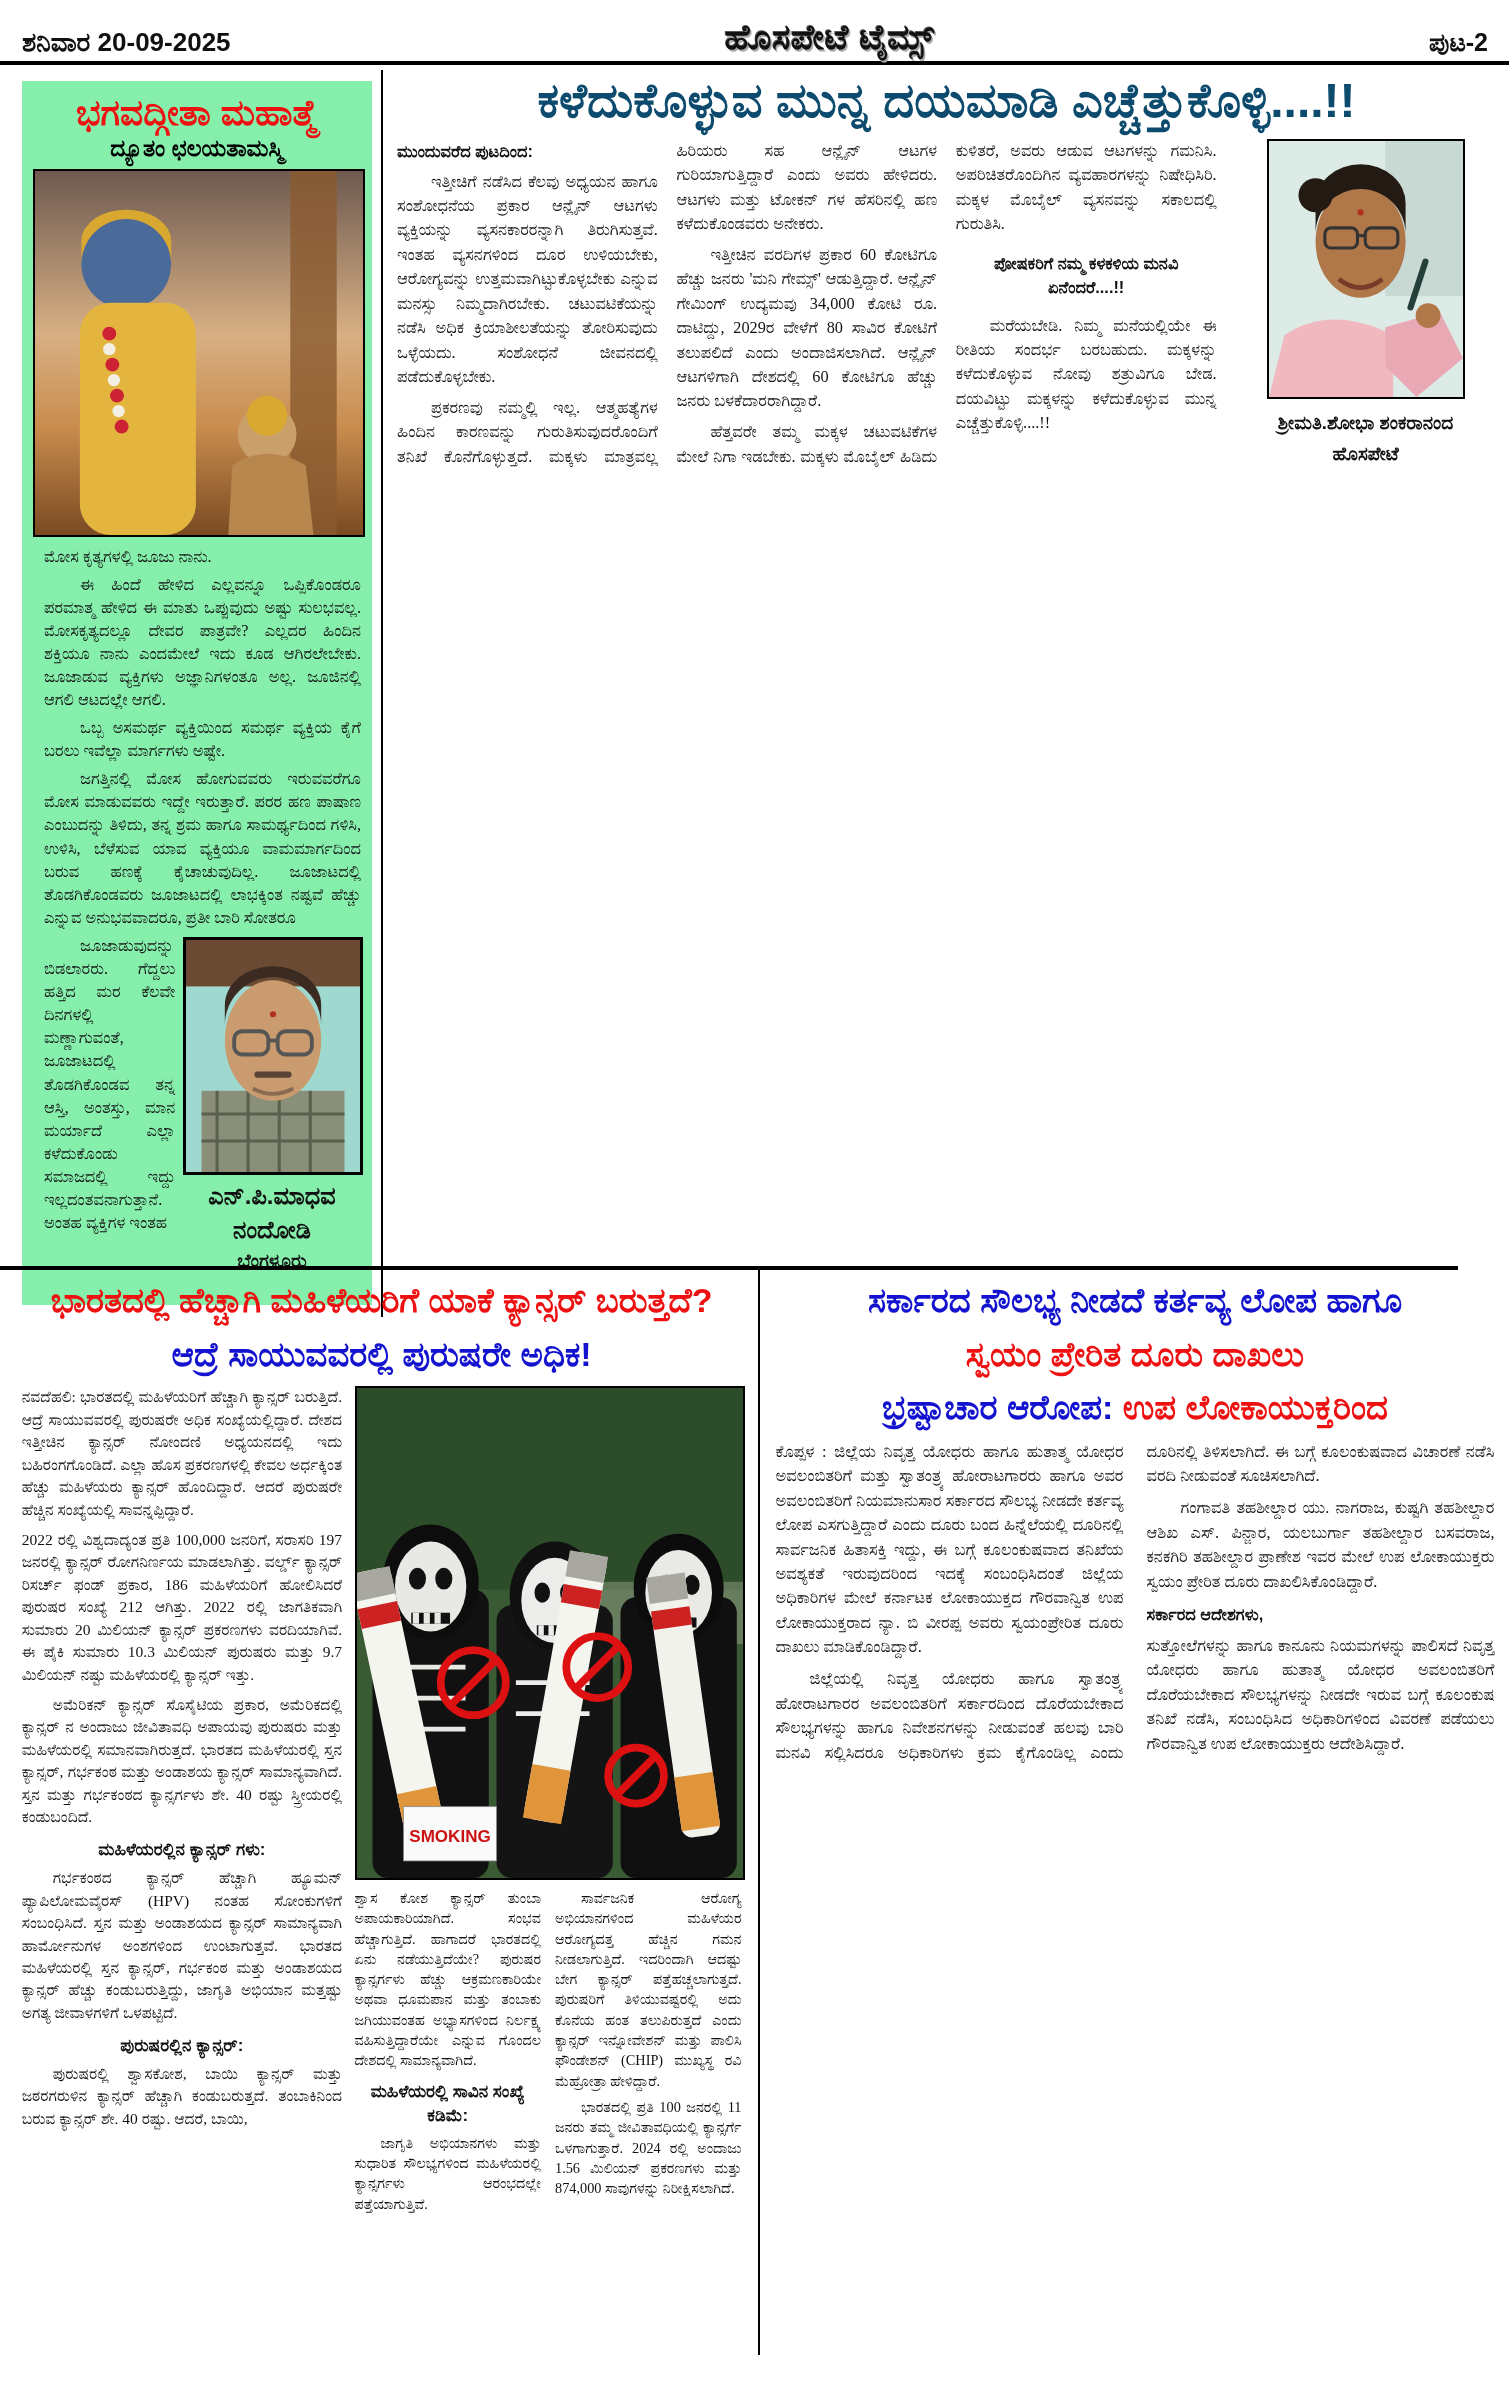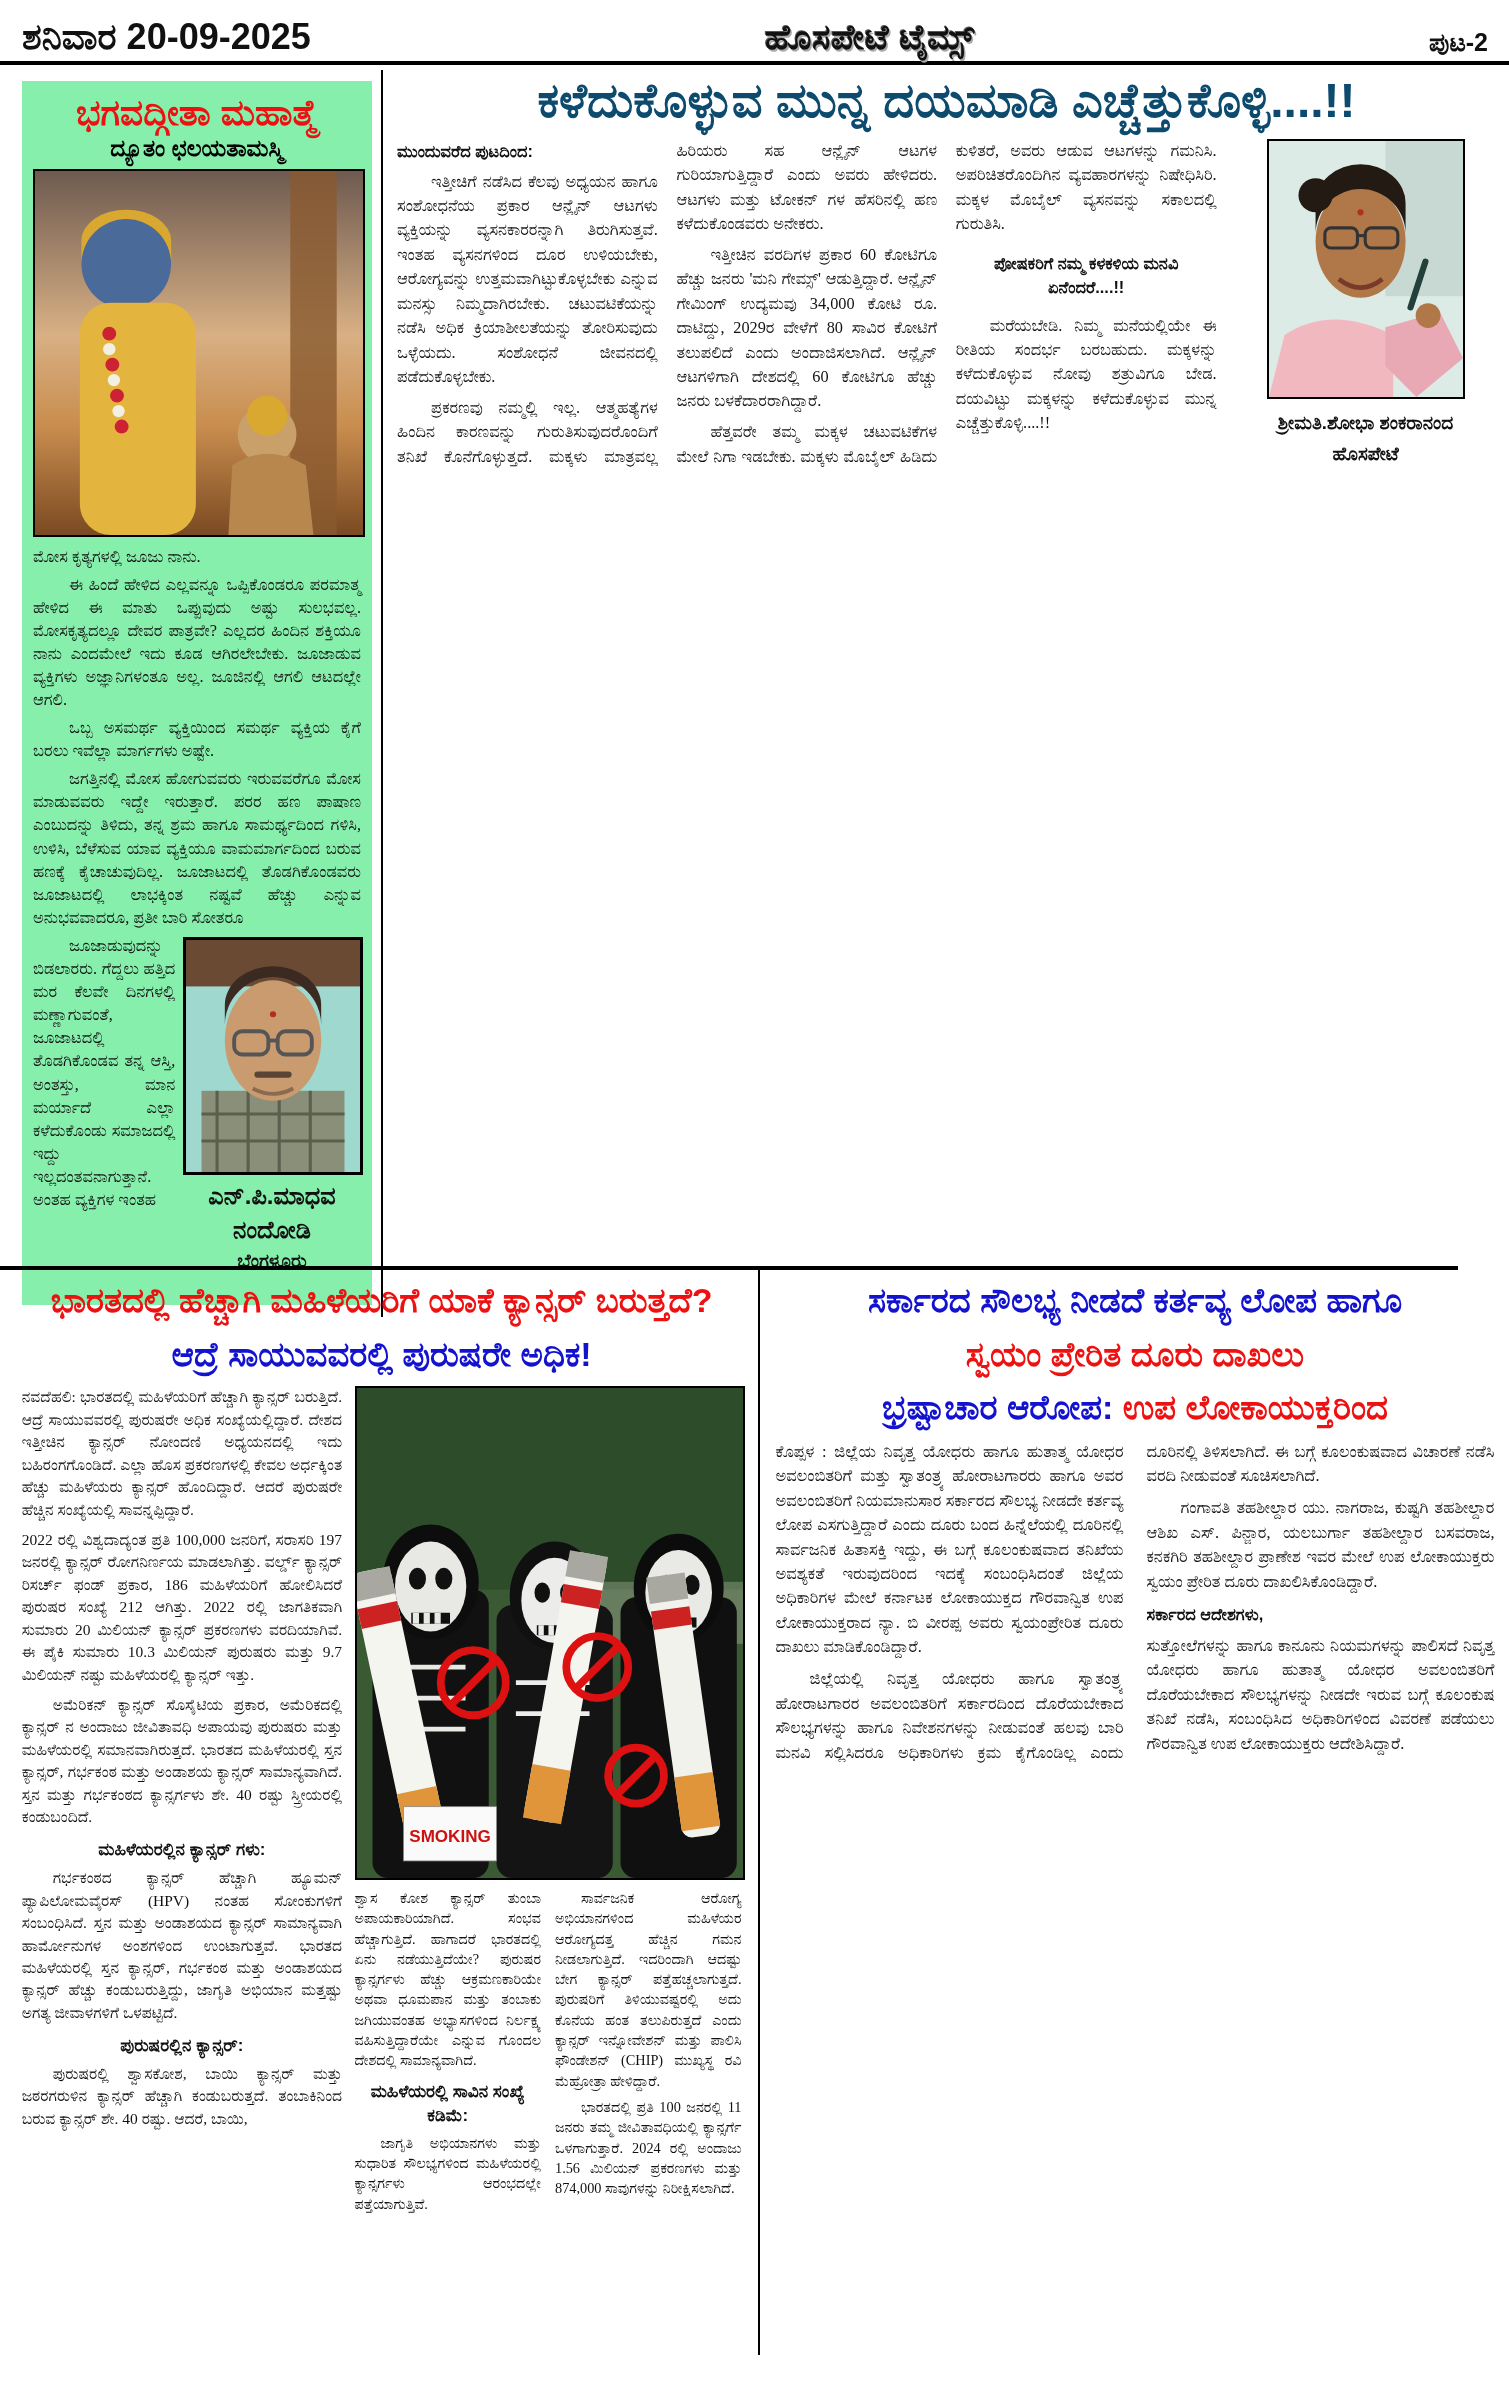--- a/index.html
+++ b/index.html
@@ -2,35 +2,35 @@
 <html style="font-size:12.4px"><head>
 <meta charset="utf-8">
 <style>
   html,body{margin:0;padding:0;background:#ffffff;}
   body{width:1510px;height:2401px;overflow:hidden;position:relative;
        font-family:"Liberation Serif", serif;color:#111;}
   
   .masthead-bar{position:absolute;left:0;top:0;width:1510px;height:65px;
     border-bottom:4.6px solid #000;display:flex;align-items:flex-end;
     justify-content:space-between;box-sizing:border-box;padding:0 22px 3.1px 22px;}
-  .mast-date{font-family:"Liberation Sans",sans-serif;font-weight:900;font-size:36px;}
+  .mast-date{font-family:"Liberation Sans",sans-serif;font-weight:900;font-size:26px;}
   .mast-title{font-family:"Liberation Sans",sans-serif;font-weight:900;font-size:34px;
     letter-spacing:0.8px;text-shadow:1.5px 1.5px 0 #aaa, -0.8px -0.8px 0 #555;}
   .mast-page{font-family:"Liberation Sans",sans-serif;font-weight:900;font-size:25px;}
   
   .top-section{position:absolute;left:0;top:70px;width:1510px;height:1247px;box-sizing:border-box;}
   
   .gita-box{position:absolute;left:22px;top:11px;width:350px;height:1224px;
     background:#86efac;box-sizing:border-box;padding:7.7px 11px;overflow:hidden;}
   .gita-title{color:#ee1111;font-family:"Liberation Sans",sans-serif;font-weight:900;
     font-size:36px;text-align:center;line-height:1.15;margin:3.1px 0 1.5px 0;}
   .gita-sub{color:#000;font-family:"Liberation Sans",sans-serif;font-weight:900;
     font-size:23px;text-align:center;margin:0 0 7.7px 0;}
   .gita-img{width:328px;height:364px;border:2.3px solid #000;display:block;background:#7a4a22;}
-  .gita-body{font-size:16.3px;line-height:1.42;text-align:justify;margin-top:7.7px;}
+  .gita-body{font-size:16.3px;line-height:1.42;text-align:justify;margin-top:7.7px;margin-left:11px;}
   .gita-body p{margin:0 0 4.6px 0;text-indent:36px;}
   .gita-body p.noindent{text-indent:0;}
   .gita-photo-wrap{float:right;width:178px;margin:3.1px 0 3.1px 7.7px;text-align:center;}
   .gita-photo{width:174px;height:232px;border:3.1px solid #000;display:block;background:#9fd8cf;}
   .gita-author{font-family:"Liberation Sans",sans-serif;font-weight:900;font-size:24px;margin-top:4.6px;}
   .gita-place{font-family:"Liberation Sans",sans-serif;font-weight:900;font-size:18.6px;}
   
   .main-article{position:absolute;left:381px;top:0;width:1129px;height:1247px;
     border-left:2.3px solid #000;box-sizing:border-box;padding:4.6px 14px 0 14px;}
   .main-headline{color:#0c4a6e;font-family:"Liberation Sans",sans-serif;font-weight:900;

